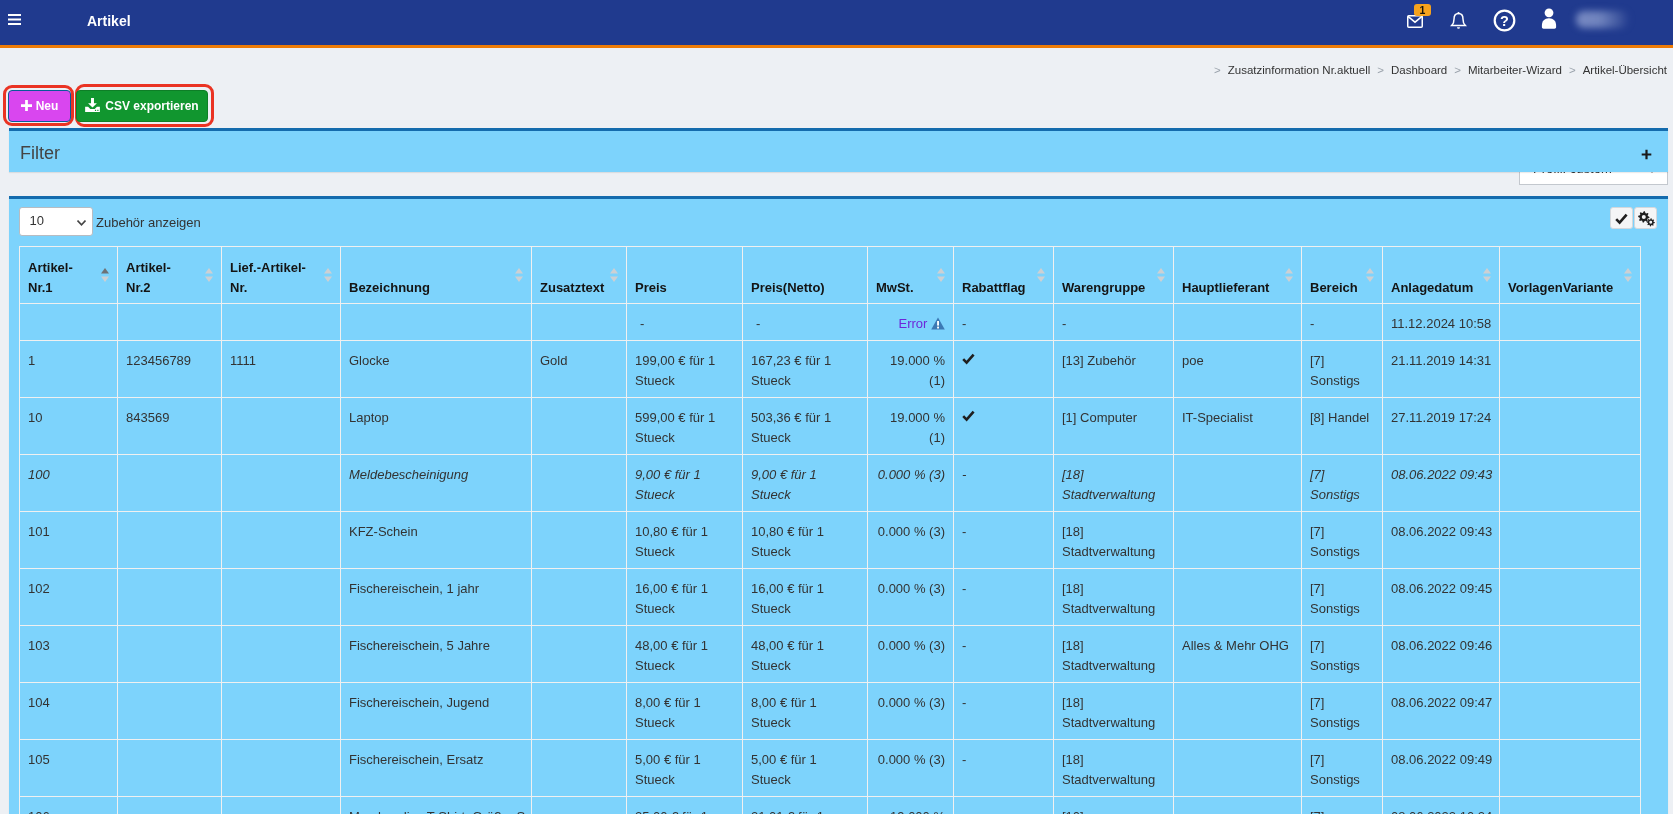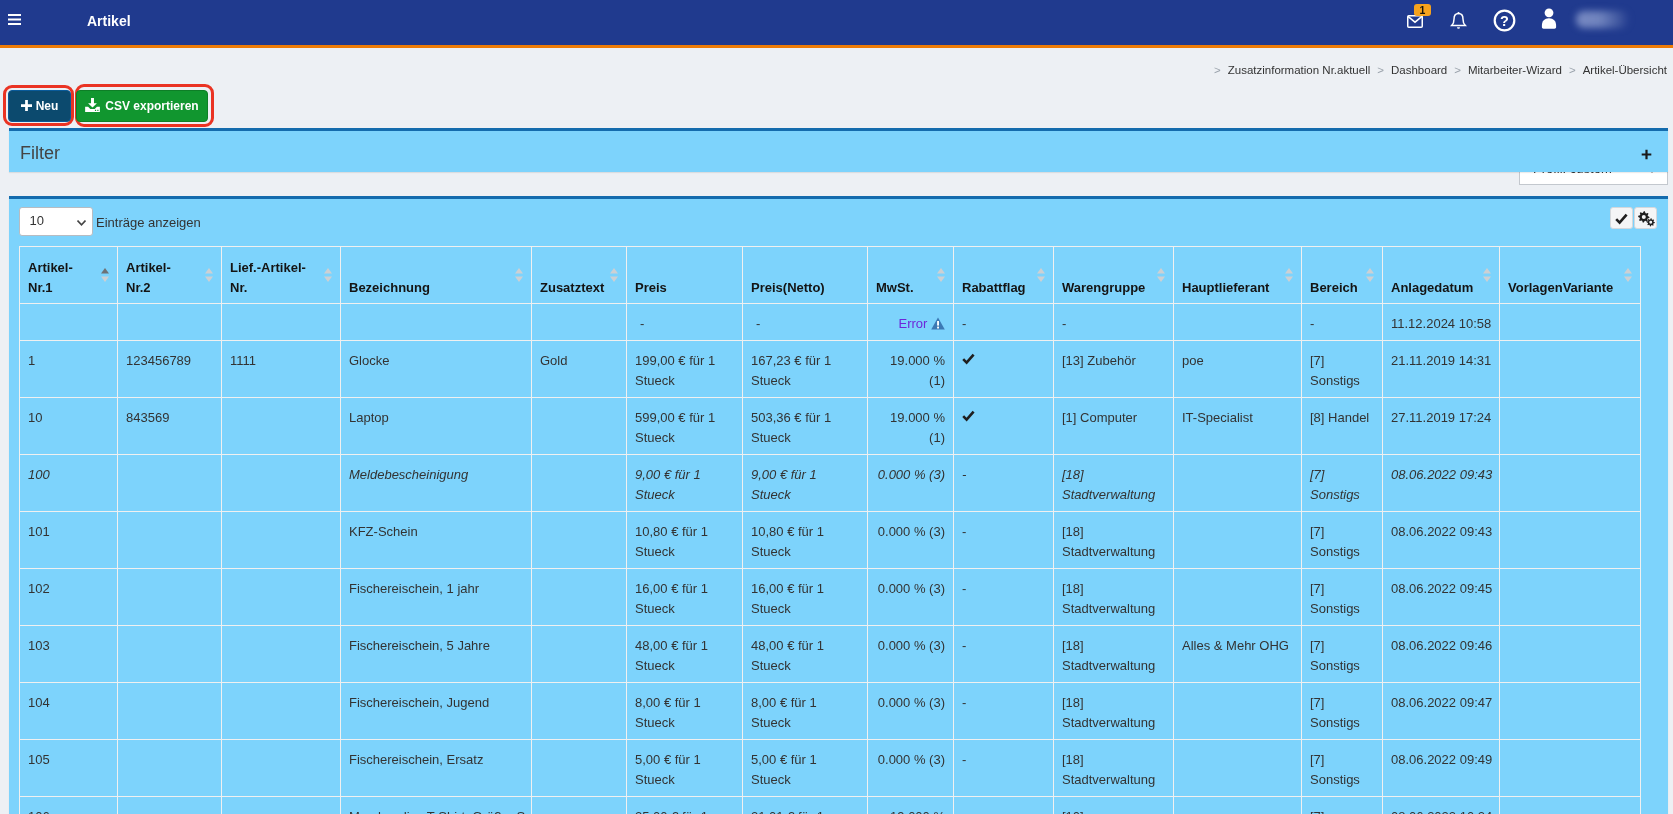--- a/index.html
+++ b/index.html
@@ -5,21 +5,21 @@
   html,body{margin:0;padding:0;}
   body{font-family:"Liberation Sans",sans-serif;}
   #page{position:relative;width:1673px;height:814px;background:#edf0f4;overflow:hidden;}
   #navbar{position:absolute;left:0;top:0;width:1673px;height:48px;background:#203a8e;border-bottom:3px solid #ee7b06;box-sizing:border-box;}
   #navbar .title{position:absolute;left:47px;top:0;line-height:43px;color:#fff;font-size:14px;font-weight:bold;margin-left:40px;}
   .navsvg{position:absolute;}
   #crumbs{position:absolute;top:64px;right:6px;font-size:11.5px;color:#333;white-space:nowrap;}
   #crumbs .sep{color:#9aa2ab;padding:0 7px;}
   .ring{position:absolute;border:3px solid #ea3323;border-radius:9px;box-sizing:border-box;}
   .btn{position:absolute;box-sizing:border-box;border-radius:4px;color:#fff;font-size:12px;font-weight:bold;text-align:center;}
-  #btnneu{left:8px;top:90px;width:63px;height:32px;background:#0c4a6e;border:1px solid #095a99;line-height:30px;}
+  #btnneu{left:8px;top:90px;width:63px;height:32px;background:#d946ef;border:1px solid #095a99;line-height:30px;}
   #btncsv{left:76px;top:90px;width:132px;height:32px;background:#11962f;border:1px solid #0e7f27;line-height:30px;}
   #profil{position:absolute;left:1519px;top:108px;width:149px;height:32px;background:#fff;border:1px solid #c3c8ce;box-sizing:border-box;font-size:13px;color:#333;line-height:30px;padding-left:13px;margin-top:45px;}
   .box{position:absolute;background:#7dd3fc;border-top:3px solid #146bad;box-sizing:border-box;box-shadow:0 1px 1px rgba(0,0,0,0.08);}
   #filterbox{left:9px;top:128px;width:1659px;height:44px;}
   #filterbox .lbl{position:absolute;left:11px;top:12px;font-size:18px;color:#444;}
   #tablebox{left:9px;top:196px;width:1659px;height:618px;}
   #lensel{position:absolute;left:18.5px;top:206.5px;width:74px;height:29px;border:1px solid #b7bcc2;border-radius:3px;box-sizing:border-box;background:#fff;font-size:13px;color:#333;line-height:26px;padding-left:10px;}
   #lenlbl{position:absolute;left:96px;top:215px;font-size:13px;color:#333;}
   .minibtn{position:absolute;top:207px;width:23px;height:22px;background:#f4f5f6;border:1px solid #d4d8dc;border-radius:3px;box-sizing:border-box;}
   #datatable{position:absolute;left:19px;top:246px;width:1621px;border-collapse:collapse;table-layout:fixed;font-size:13px;color:#333;}
@@ -80,21 +80,21 @@
     <div class="lbl">Filter</div>
     <svg style="position:absolute;right:16px;top:18px;" width="11" height="11" viewBox="0 0 16 16">
         <path d="M6.4 1 h3.2 v5.4 h5.4 v3.2 h-5.4 v5.4 h-3.2 v-5.4 h-5.4 v-3.2 h5.4 z" fill="#1a1a1a"></path>
       </svg>
   </div>
 
   <div class="box" id="tablebox"></div>
   <div id="lensel">10<svg width="9" height="6" viewBox="0 0 9 6" style="position:absolute;right:6px;top:12px;">
         <path d="M0.5 0.5 L4.5 4.8 L8.5 0.5" fill="none" stroke="#444" stroke-width="1.6"></path>
       </svg></div>
-  <div id="lenlbl">Einträge anzeigen</div>
+  <div id="lenlbl">Zubehör anzeigen</div>
   <div class="minibtn" style="left:1610px;">
     <svg width="13" height="12" viewBox="0 0 13 12" style="position:absolute;left:4px;top:5px;">
         <path d="M1.2 6.2 L4.6 9.6 L11.6 1.6" fill="none" stroke="#1f1f1f" stroke-width="2.6"></path>
       </svg>
   </div>
   <div class="minibtn" style="left:1634px;">
     <svg width="17" height="16.5" viewBox="0 0 22 21" style="position:absolute;left:2.5px;top:2.5px;" fill="#1f1f1f" fill-rule="evenodd">
       <path d="M14.8,7.5 L14.7,8.9 L12.5,9.6 L12.0,10.5 L12.7,12.7 L11.6,13.6 L9.6,12.5 L8.6,12.8 L7.5,14.8 L6.1,14.7 L5.4,12.5 L4.5,12.0 L2.3,12.7 L1.4,11.6 L2.5,9.6 L2.2,8.6 L0.2,7.5 L0.3,6.1 L2.5,5.4 L3.0,4.5 L2.3,2.3 L3.4,1.4 L5.4,2.5 L6.4,2.2 L7.5,0.2 L8.9,0.3 L9.6,2.5 L10.5,3.0 L12.7,2.3 L13.6,3.4 L12.5,5.4 L12.8,6.4 Z M10.1,7.5 A2.6,2.6 0 1 0 4.9,7.5 A2.6,2.6 0 1 0 10.1,7.5 Z"></path>
       <path d="M21.8,14.5 L21.7,15.5 L20.0,16.0 L19.7,16.6 L20.2,18.2 L19.4,18.9 L18.0,18.0 L17.2,18.2 L16.5,19.8 L15.5,19.7 L15.0,18.0 L14.4,17.7 L12.8,18.2 L12.1,17.4 L13.0,16.0 L12.8,15.2 L11.2,14.5 L11.3,13.5 L13.0,13.0 L13.3,12.4 L12.8,10.8 L13.6,10.1 L15.0,11.0 L15.8,10.8 L16.5,9.2 L17.5,9.3 L18.0,11.0 L18.6,11.3 L20.2,10.8 L20.9,11.6 L20.0,13.0 L20.2,13.8 Z M18.4,14.5 A1.9,1.9 0 1 0 14.6,14.5 A1.9,1.9 0 1 0 18.4,14.5 Z"></path>
     </svg>

